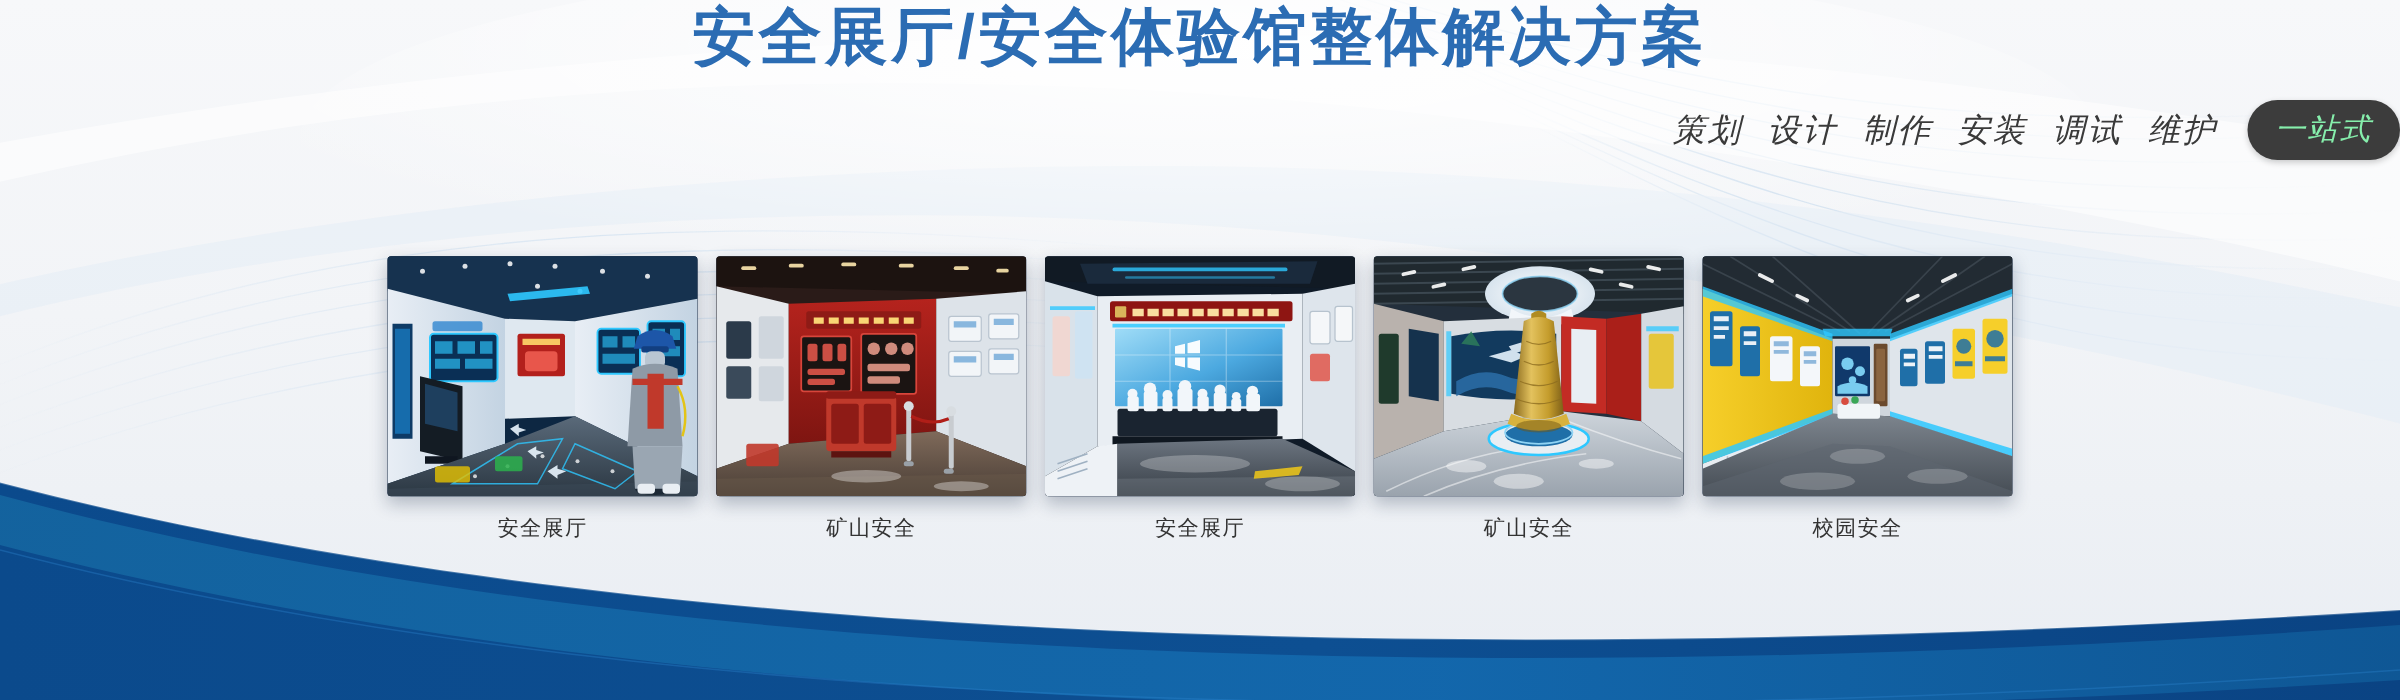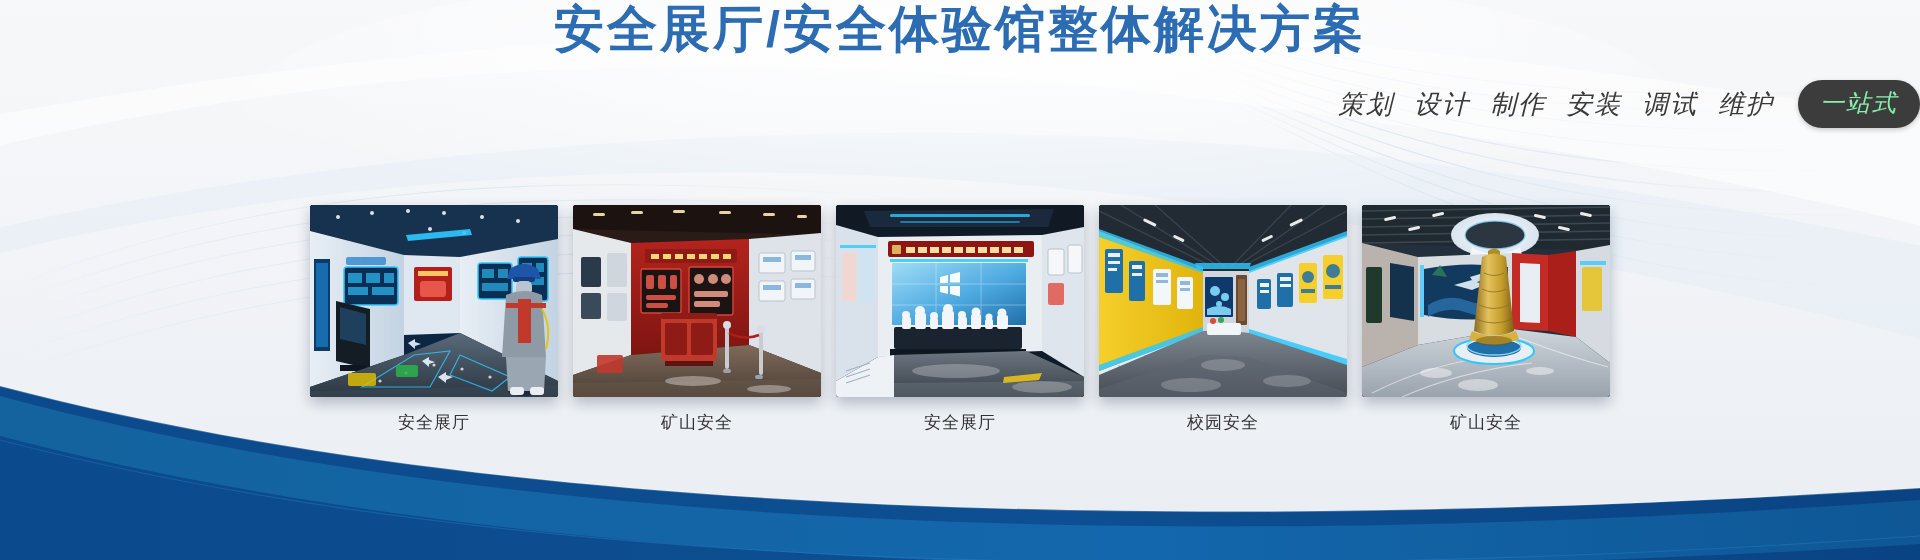--- a/index.html
+++ b/index.html
@@ -434,20 +434,116 @@
           </g>
         </svg>
       </div>
       <div class="caption">安全展厅</div>
     </div>
 
     <div class="card">
       <div class="thumb">
         <svg viewBox="0 0 248 192" xmlns="http://www.w3.org/2000/svg">
           <defs>
+            <linearGradient id="c4bell" x1="0" y1="0" x2="1" y2="0">
+              <stop offset="0%" stop-color="#8a6a1e"></stop>
+                <stop offset="35%" stop-color="#e3c25e"></stop>
+              <stop offset="70%" stop-color="#c49c2c"></stop>
+                <stop offset="100%" stop-color="#7d5f18"></stop>
+            </linearGradient>
+            <linearGradient id="c4f" x1="0" y1="0" x2="0" y2="1">
+              <stop offset="0%" stop-color="#cdd4db"></stop>
+                <stop offset="100%" stop-color="#9aa3ad"></stop>
+            </linearGradient>
+            <radialGradient id="c4halo" cx="50%" cy="50%" r="50%">
+              <stop offset="0%" stop-color="#ffffff"></stop>
+                <stop offset="100%" stop-color="#d8e4ee"></stop>
+            </radialGradient>
+          </defs>
+          <rect width="248" height="192" fill="#232f3c"></rect>
+
+          <path d="M0,0 L248,0 L248,46 L0,38 Z" fill="#20292f"></path>
+          <g stroke="#3b4750" stroke-width="1.6">
+            <line x1="0" y1="6" x2="248" y2="2"></line>
+              <line x1="0" y1="14" x2="248" y2="10"></line>
+            <line x1="0" y1="22" x2="248" y2="18"></line>
+              <line x1="0" y1="30" x2="248" y2="26"></line>
+            <line x1="0" y1="38" x2="248" y2="34"></line>
+          </g>
+          <g fill="#ffffff" opacity=".9">
+            <rect x="22" y="12" width="12" height="3" rx="1.5" transform="rotate(-12 28 13)"></rect>
+            <rect x="46" y="22" width="12" height="3" rx="1.5" transform="rotate(-12 52 23)"></rect>
+            <rect x="70" y="8" width="12" height="3" rx="1.5" transform="rotate(-12 76 9)"></rect>
+            <rect x="172" y="10" width="12" height="3" rx="1.5" transform="rotate(12 178 11)"></rect>
+            <rect x="196" y="22" width="12" height="3" rx="1.5" transform="rotate(12 202 23)"></rect>
+            <rect x="218" y="8" width="12" height="3" rx="1.5" transform="rotate(12 224 9)"></rect>
+          </g>
+
+          <ellipse cx="133" cy="30" rx="44" ry="22" fill="url(#c4halo)"></ellipse>
+          <ellipse cx="133" cy="30" rx="30" ry="14" fill="#2b3640"></ellipse>
+          <ellipse cx="133" cy="30" rx="30" ry="14" fill="none" stroke="#8fd3f4" stroke-width="1.4" opacity=".8"></ellipse>
+          <path d="M110,42 q24,14 48,0 l2,8 q-26,15 -52,0 z" fill="#f2f6fa"></path>
+
+          <path d="M0,38 L56,52 L56,140 L0,162 Z" fill="#b9b2ad"></path>
+          <rect x="4" y="62" width="16" height="56" rx="2" fill="#1f3a2c"></rect>
+          <path d="M28,58 L52,62 L52,116 L28,112 Z" fill="#15324d"></path>
+
+          <path d="M56,52 L150,48 L150,124 L56,140 Z" fill="#d8dde2"></path>
+          <path d="M62,64 Q104,56 146,62 L146,112 Q104,118 62,110 Z" fill="#123a5e"></path>
+          <path d="M66,100 q20,-12 40,-4 q18,7 36,-2 l0,12 q-18,9 -36,2 q-20,-8 -40,4 z" fill="#2c6ea8" opacity=".85"></path>
+          <g fill="#dbe9f5" opacity=".95">
+            <path d="M92,80 l18,-5 l12,5 l-12,5 z"></path>
+            <path d="M108,72 l10,-3 l3,6 l-9,3 z"></path>
+          </g>
+          <path d="M70,70 l8,-10 l7,12 z" fill="#2e7d5b" opacity=".85"></path>
+          <rect x="58" y="60" width="4" height="52" fill="#2ec8ff" opacity=".7"></rect>
+
+          <path d="M150,48 L186,50 L186,126 L150,124 Z" fill="#c32b24"></path>
+          <path d="M158,58 L178,59 L178,118 L158,117 Z" fill="#e8eef3"></path>
+          <path d="M186,50 L214,46 L214,132 L186,126 Z" fill="#aa1f19"></path>
+          <path d="M214,46 L248,40 L248,158 L214,132 Z" fill="#d5dbe1"></path>
+          <rect x="220" y="62" width="20" height="44" rx="2" fill="#e8c21c" opacity=".85"></rect>
+          <rect x="218" y="56" width="26" height="4" fill="#2ec8ff" opacity=".75"></rect>
+
+          <path d="M0,162 L56,140 L150,124 L214,132 L248,158 L248,192 L0,192 Z" fill="url(#c4f)"></path>
+          <g stroke="#ffffff" stroke-width="1.2" opacity=".5" fill="none">
+            <path d="M10,188 q60,-30 120,-36"></path>
+            <path d="M40,192 q60,-26 130,-34"></path>
+            <path d="M150,130 q50,20 96,32"></path>
+          </g>
+          <g fill="#ffffff" opacity=".45">
+            <ellipse cx="74" cy="168" rx="16" ry="5"></ellipse>
+              <ellipse cx="116" cy="180" rx="20" ry="6"></ellipse>
+            <ellipse cx="178" cy="166" rx="14" ry="4"></ellipse>
+          </g>
+
+          <ellipse cx="132" cy="146" rx="40" ry="13" fill="#e8eef3"></ellipse>
+          <ellipse cx="132" cy="146" rx="40" ry="13" fill="none" stroke="#2ec8ff" stroke-width="2"></ellipse>
+          <ellipse cx="132" cy="143" rx="27" ry="9" fill="#1f6fa8"></ellipse>
+          <ellipse cx="132" cy="141" rx="27" ry="9" fill="none" stroke="#8fd3f4" stroke-width="1.4"></ellipse>
+
+          <path d="M126,46 q6,-5 12,0 l0,6 l-12,0 z" fill="#b08c22"></path>
+          <path d="M120,52 q12,-7 24,0 l8,74 q-20,9 -40,0 z" fill="url(#c4bell)"></path>
+          <path d="M110,126 q22,10 44,0 l3,8 q-25,11 -50,0 z" fill="#d8b23e"></path>
+          <g stroke="#8a6a1e" stroke-width="1" opacity=".75" fill="none">
+            <path d="M122,68 q10,5 20,0"></path>
+              <path d="M120,84 q12,6 24,0"></path>
+            <path d="M117,100 q15,7 30,0"></path>
+              <path d="M114,114 q18,8 36,0"></path>
+          </g>
+          <ellipse cx="132" cy="136" rx="18" ry="5" fill="#6f5512" opacity=".5"></ellipse>
+        </svg>
+      </div>
+      <div class="caption">矿山安全</div>
+    </div>
+
+    <div class="card">
+      <div class="thumb">
+        <svg viewBox="0 0 248 192" xmlns="http://www.w3.org/2000/svg">
+          <defs>
             <linearGradient id="c5f" x1="0" y1="0" x2="0" y2="1">
               <stop offset="0%" stop-color="#7d858e"></stop>
                 <stop offset="100%" stop-color="#454c54"></stop>
             </linearGradient>
             <linearGradient id="c5y" x1="0" y1="0" x2="1" y2="0">
               <stop offset="0%" stop-color="#f6cf2a"></stop>
                 <stop offset="100%" stop-color="#e0b40d"></stop>
             </linearGradient>
           </defs>
           <rect width="248" height="192" fill="#1d2731"></rect>
@@ -547,116 +643,20 @@
             <ellipse cx="124" cy="160" rx="22" ry="6"></ellipse>
             <ellipse cx="92" cy="180" rx="30" ry="7"></ellipse>
             <ellipse cx="188" cy="176" rx="24" ry="6"></ellipse>
           </g>
           <rect x="108" y="118" width="34" height="12" rx="2" fill="#f1f5f8"></rect>
           <circle cx="114" cy="116" r="3" fill="#d84c3f"></circle>
           <circle cx="122" cy="115" r="3" fill="#3aa657"></circle>
         </svg>
       </div>
       <div class="caption">校园安全</div>
-    </div>
-
-    <div class="card">
-      <div class="thumb">
-        <svg viewBox="0 0 248 192" xmlns="http://www.w3.org/2000/svg">
-          <defs>
-            <linearGradient id="c4bell" x1="0" y1="0" x2="1" y2="0">
-              <stop offset="0%" stop-color="#8a6a1e"></stop>
-                <stop offset="35%" stop-color="#e3c25e"></stop>
-              <stop offset="70%" stop-color="#c49c2c"></stop>
-                <stop offset="100%" stop-color="#7d5f18"></stop>
-            </linearGradient>
-            <linearGradient id="c4f" x1="0" y1="0" x2="0" y2="1">
-              <stop offset="0%" stop-color="#cdd4db"></stop>
-                <stop offset="100%" stop-color="#9aa3ad"></stop>
-            </linearGradient>
-            <radialGradient id="c4halo" cx="50%" cy="50%" r="50%">
-              <stop offset="0%" stop-color="#ffffff"></stop>
-                <stop offset="100%" stop-color="#d8e4ee"></stop>
-            </radialGradient>
-          </defs>
-          <rect width="248" height="192" fill="#232f3c"></rect>
-
-          <path d="M0,0 L248,0 L248,46 L0,38 Z" fill="#20292f"></path>
-          <g stroke="#3b4750" stroke-width="1.6">
-            <line x1="0" y1="6" x2="248" y2="2"></line>
-              <line x1="0" y1="14" x2="248" y2="10"></line>
-            <line x1="0" y1="22" x2="248" y2="18"></line>
-              <line x1="0" y1="30" x2="248" y2="26"></line>
-            <line x1="0" y1="38" x2="248" y2="34"></line>
-          </g>
-          <g fill="#ffffff" opacity=".9">
-            <rect x="22" y="12" width="12" height="3" rx="1.5" transform="rotate(-12 28 13)"></rect>
-            <rect x="46" y="22" width="12" height="3" rx="1.5" transform="rotate(-12 52 23)"></rect>
-            <rect x="70" y="8" width="12" height="3" rx="1.5" transform="rotate(-12 76 9)"></rect>
-            <rect x="172" y="10" width="12" height="3" rx="1.5" transform="rotate(12 178 11)"></rect>
-            <rect x="196" y="22" width="12" height="3" rx="1.5" transform="rotate(12 202 23)"></rect>
-            <rect x="218" y="8" width="12" height="3" rx="1.5" transform="rotate(12 224 9)"></rect>
-          </g>
-
-          <ellipse cx="133" cy="30" rx="44" ry="22" fill="url(#c4halo)"></ellipse>
-          <ellipse cx="133" cy="30" rx="30" ry="14" fill="#2b3640"></ellipse>
-          <ellipse cx="133" cy="30" rx="30" ry="14" fill="none" stroke="#8fd3f4" stroke-width="1.4" opacity=".8"></ellipse>
-          <path d="M110,42 q24,14 48,0 l2,8 q-26,15 -52,0 z" fill="#f2f6fa"></path>
-
-          <path d="M0,38 L56,52 L56,140 L0,162 Z" fill="#b9b2ad"></path>
-          <rect x="4" y="62" width="16" height="56" rx="2" fill="#1f3a2c"></rect>
-          <path d="M28,58 L52,62 L52,116 L28,112 Z" fill="#15324d"></path>
-
-          <path d="M56,52 L150,48 L150,124 L56,140 Z" fill="#d8dde2"></path>
-          <path d="M62,64 Q104,56 146,62 L146,112 Q104,118 62,110 Z" fill="#123a5e"></path>
-          <path d="M66,100 q20,-12 40,-4 q18,7 36,-2 l0,12 q-18,9 -36,2 q-20,-8 -40,4 z" fill="#2c6ea8" opacity=".85"></path>
-          <g fill="#dbe9f5" opacity=".95">
-            <path d="M92,80 l18,-5 l12,5 l-12,5 z"></path>
-            <path d="M108,72 l10,-3 l3,6 l-9,3 z"></path>
-          </g>
-          <path d="M70,70 l8,-10 l7,12 z" fill="#2e7d5b" opacity=".85"></path>
-          <rect x="58" y="60" width="4" height="52" fill="#2ec8ff" opacity=".7"></rect>
-
-          <path d="M150,48 L186,50 L186,126 L150,124 Z" fill="#c32b24"></path>
-          <path d="M158,58 L178,59 L178,118 L158,117 Z" fill="#e8eef3"></path>
-          <path d="M186,50 L214,46 L214,132 L186,126 Z" fill="#aa1f19"></path>
-          <path d="M214,46 L248,40 L248,158 L214,132 Z" fill="#d5dbe1"></path>
-          <rect x="220" y="62" width="20" height="44" rx="2" fill="#e8c21c" opacity=".85"></rect>
-          <rect x="218" y="56" width="26" height="4" fill="#2ec8ff" opacity=".75"></rect>
-
-          <path d="M0,162 L56,140 L150,124 L214,132 L248,158 L248,192 L0,192 Z" fill="url(#c4f)"></path>
-          <g stroke="#ffffff" stroke-width="1.2" opacity=".5" fill="none">
-            <path d="M10,188 q60,-30 120,-36"></path>
-            <path d="M40,192 q60,-26 130,-34"></path>
-            <path d="M150,130 q50,20 96,32"></path>
-          </g>
-          <g fill="#ffffff" opacity=".45">
-            <ellipse cx="74" cy="168" rx="16" ry="5"></ellipse>
-              <ellipse cx="116" cy="180" rx="20" ry="6"></ellipse>
-            <ellipse cx="178" cy="166" rx="14" ry="4"></ellipse>
-          </g>
-
-          <ellipse cx="132" cy="146" rx="40" ry="13" fill="#e8eef3"></ellipse>
-          <ellipse cx="132" cy="146" rx="40" ry="13" fill="none" stroke="#2ec8ff" stroke-width="2"></ellipse>
-          <ellipse cx="132" cy="143" rx="27" ry="9" fill="#1f6fa8"></ellipse>
-          <ellipse cx="132" cy="141" rx="27" ry="9" fill="none" stroke="#8fd3f4" stroke-width="1.4"></ellipse>
-
-          <path d="M126,46 q6,-5 12,0 l0,6 l-12,0 z" fill="#b08c22"></path>
-          <path d="M120,52 q12,-7 24,0 l8,74 q-20,9 -40,0 z" fill="url(#c4bell)"></path>
-          <path d="M110,126 q22,10 44,0 l3,8 q-25,11 -50,0 z" fill="#d8b23e"></path>
-          <g stroke="#8a6a1e" stroke-width="1" opacity=".75" fill="none">
-            <path d="M122,68 q10,5 20,0"></path>
-              <path d="M120,84 q12,6 24,0"></path>
-            <path d="M117,100 q15,7 30,0"></path>
-              <path d="M114,114 q18,8 36,0"></path>
-          </g>
-          <ellipse cx="132" cy="136" rx="18" ry="5" fill="#6f5512" opacity=".5"></ellipse>
-        </svg>
-      </div>
-      <div class="caption">矿山安全</div>
     </div>
 
   </div>
 
   <div class="bottom-band">
     <svg viewBox="0 0 1920 260" preserveAspectRatio="none" xmlns="http://www.w3.org/2000/svg">
       <defs>
         <linearGradient id="bandA" x1="0" y1="0" x2="1" y2="0">
           <stop offset="0%" stop-color="#0b4a8c"></stop>
           <stop offset="55%" stop-color="#0d4f92"></stop>

